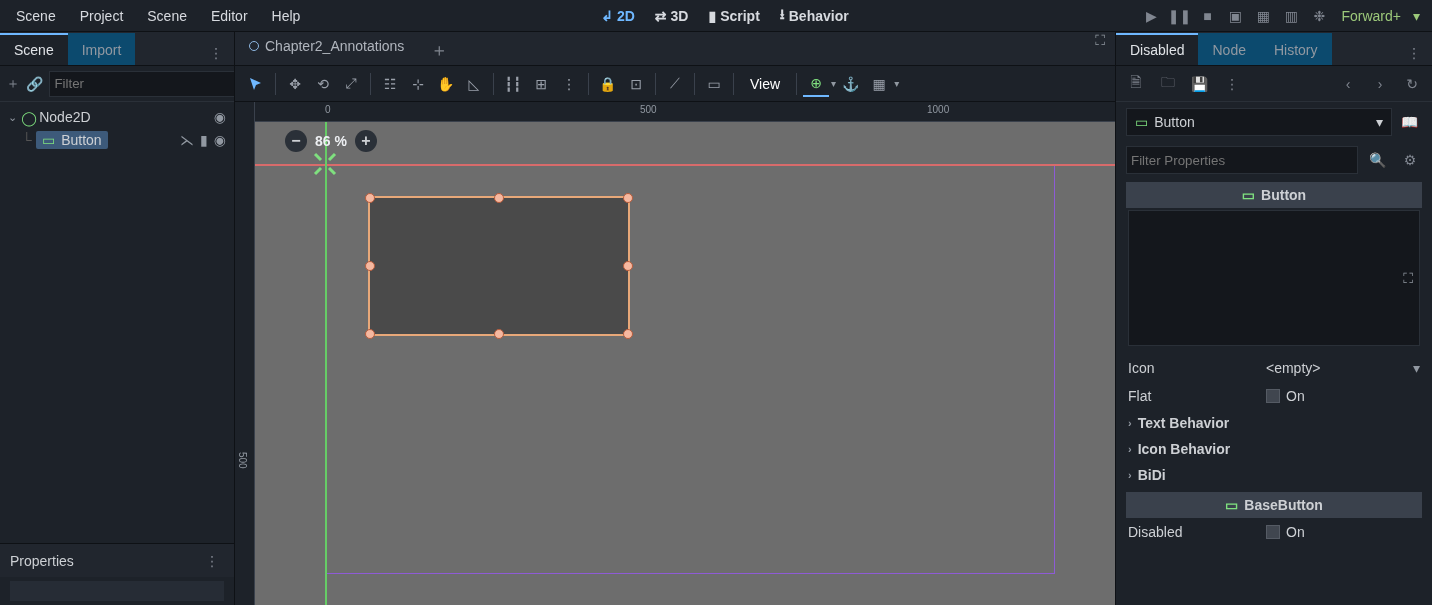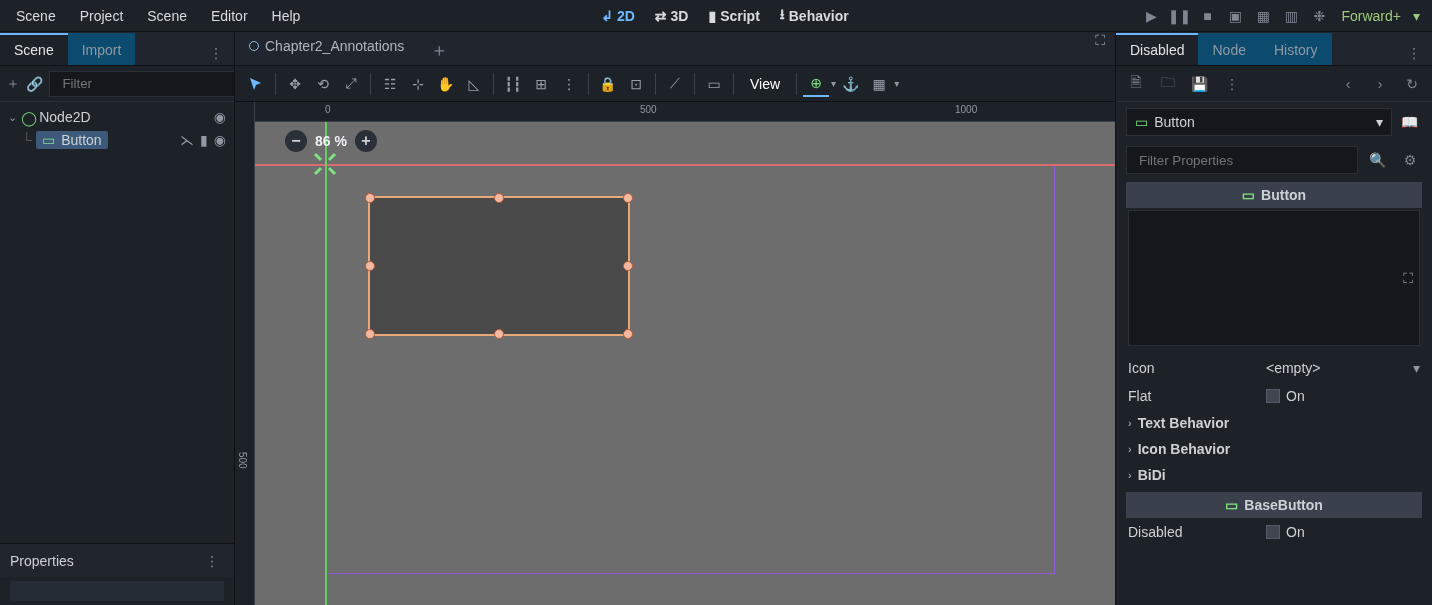--- a/index.html
+++ b/index.html
@@ -12,21 +12,21 @@
 .mode-btn.active{color:#6fb8ff}
 .icon-btn{width:24px;height:24px;display:flex;align-items:center;justify-content:center;cursor:pointer;color:#808690}
 .render-mode{color:#9cc97a;display:flex;align-items:center;gap:12px;padding:0 6px}
 .main{display:flex;height:573px}
 .left-panel{width:234px;background:#1d2229;display:flex;flex-direction:column}
 .tabs{height:34px;display:flex;align-items:flex-end;border-bottom:1px solid #0e1115;background:#21262e}
 .tab{padding:7px 14px;background:#0c4a6e;color:#9198a1;cursor:pointer;border-top:2px solid transparent}
 .tab.active{background:#1d2229;color:#e0e3e7;border-top:2px solid #6fb8ff}
 .tab-actions{margin-left:auto;padding:0 6px;display:flex;gap:6px}
 .panel-toolbar{height:36px;display:flex;align-items:center;gap:6px;padding:0 6px;border-bottom:1px solid #2a3038}
-.filter-input{flex:1;background:#14171c;border:1px solid #2a3038;color:#9198a1;padding:4px 12px;height:26px}
+.filter-input{flex:1;background:#14171c;border:1px solid #2a3038;color:#9198a1;padding:4px 4px;height:26px}
 .scene-tree{padding:4px 6px}
 .tree-node{display:flex;align-items:center;gap:4px;padding:3px 2px}
 .tree-node .label{flex:1}
 .tree-child{margin-left:14px}
 .selected{background:#3d5a7a;border-radius:2px;padding:1px 6px}
 .node-ico{width:14px;height:14px;display:inline-block;color:#7fe07f}
 .right-icons{display:flex;gap:6px;color:#9198a1}
 .bottom-left{margin-top:auto}
 .fs-header{height:34px;display:flex;align-items:center;padding:0 10px;border-top:1px solid #0e1115;background:#21262e}
 .center-panel{flex:1;display:flex;flex-direction:column;background:#21262e;border-left:1px solid #0e1115;border-right:1px solid #0e1115}
@@ -57,21 +57,21 @@
 .zoom-ctl .zbtn{width:22px;height:22px;border-radius:50%;background:#2a3038;display:flex;align-items:center;justify-content:center;color:#cdd0d4;font-size:16px}
 .camera-rect{position:absolute;left:70px;top:42px;width:730px;height:410px;border:1px solid #8e5bd6;background:rgba(0,0,0,0)}
 .sel-rect{position:absolute;left:113px;top:74px;width:262px;height:140px;border:2px solid #e8a879;background:#4a4a4a}
 .handle{position:absolute;width:10px;height:10px;border-radius:50%;background:#f5b8a0;border:1px solid #b85c3c;transform:translate(-50%,-50%)}
 .right-panel{width:316px;background:#1d2229;display:flex;flex-direction:column}
 .insp-toolbar{height:36px;display:flex;align-items:center;gap:8px;padding:0 8px;border-bottom:1px solid #2a3038}
 .insp-toolbar .spacer{flex:1}
 .insp-row{display:flex;align-items:center;padding:6px 10px;gap:6px}
 .obj-type{flex:1;background:#14171c;border:1px solid #2a3038;padding:5px 8px;display:flex;align-items:center;gap:6px}
 .insp-filter{margin:4px 10px;display:flex;align-items:center;gap:8px}
-.insp-filter input{flex:1;background:#14171c;border:1px solid #2a3038;color:#8b5cf6;padding:5px 12px;height:28px}
+.insp-filter input{flex:1;background:#14171c;border:1px solid #2a3038;color:#8b5cf6;padding:5px 4px;height:28px}
 .section-header{background:#3a414c;padding:5px 10px;text-align:center;font-weight:bold;display:flex;align-items:center;justify-content:center;gap:6px;margin:4px 10px 0 10px}
 .prop-label{padding:6px 12px;color:#cdd0d4}
 .text-area{margin:2px 12px 8px 12px;height:136px;background:#14171c;border:1px solid #2a3038;position:relative}
 .text-area .expand{position:absolute;right:6px;top:50%;transform:translateY(-50%);color:#9198a1}
 .prop-row{display:flex;align-items:center;padding:6px 12px;gap:8px}
 .prop-row .pname{flex:0 0 130px}
 .prop-row .pval{flex:1;display:flex;align-items:center;justify-content:flex-start;gap:6px;color:#cdd0d4}
 .dropdown-val{flex:1;text-align:right;padding-right:20px;position:relative}
 .dropdown-val::after{content:"▾";position:absolute;right:0;color:#9198a1}
 .checkbox{width:14px;height:14px;background:#40464f;border:1px solid #555b64}
@@ -219,21 +219,21 @@
       <div class="tb-btn">▦</div>
       <span style="color:#9198a1;font-size:10px">▾</span>
     </div>
     <div class="canvas-area">
       <div class="ruler-v">
         <span class="tick-label" style="top:350px">500</span>
       </div>
       <div class="ruler-h">
         <span class="tick-label" style="left:70px">0</span>
         <span class="tick-label" style="left:385px">500</span>
-        <span class="tick-label" style="left:700px">1000</span>
+        <span class="tick-label" style="left:672px">1000</span>
       </div>
       <div class="viewport">
         <div class="camera-rect"></div>
         <div class="axis-x"></div>
         <div class="axis-y"></div>
         <div class="origin">
           <svg width="30" height="30" viewBox="-15 -15 30 30">
               <g stroke="#7fe07f" stroke-width="3" fill="none">
                 <path d="M-10 -10 L-4 -4"></path>
                 <path d="M10 -10 L4 -4"></path>

